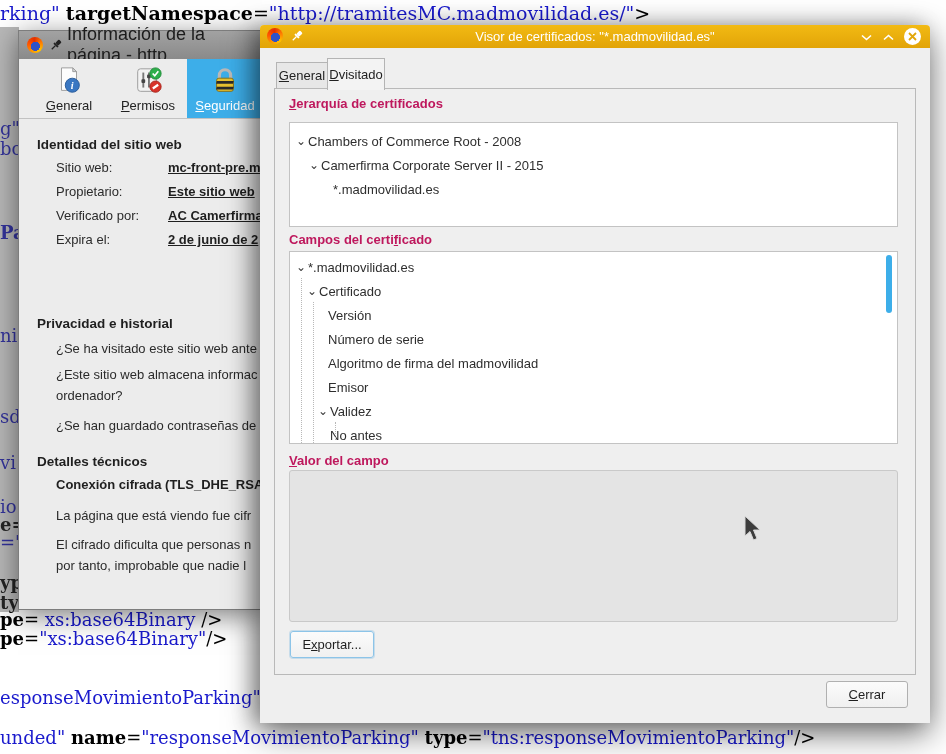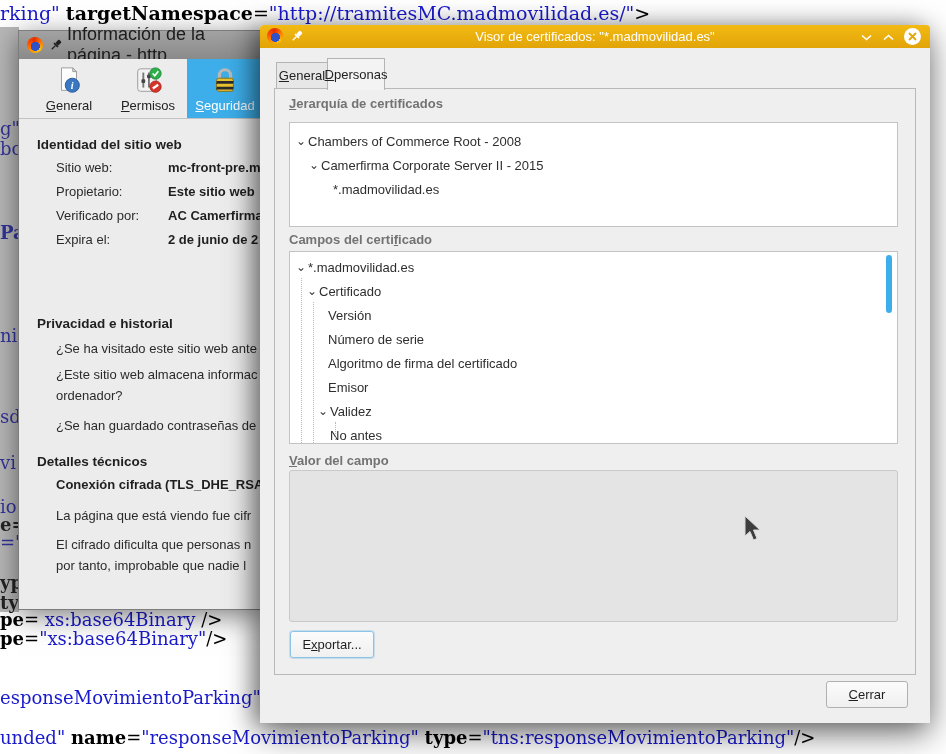--- a/index.html
+++ b/index.html
@@ -32,38 +32,38 @@
   #pi-titlebar .titlebar-text{justify-content:flex-start;padding-left:48px;font-size:18px;}
   #pi-toolbar{position:absolute;left:0;top:28px;right:0;height:59px;background:#ececec;
               border-bottom:1px solid #c2c2c2;}
   .pi-tool{position:absolute;top:0;height:59px;display:flex;flex-direction:column;align-items:center;
            justify-content:flex-end;padding-bottom:5px;box-sizing:border-box;font-size:13px;color:#222;}
   .pi-tool .ticon{width:32px;height:30px;margin-bottom:2px;}
   #pi-tool-seguridad{background:#3daee9;color:#ffffff;}
   .u{text-decoration:underline;}
   .pi-heading{position:absolute;left:18px;font-weight:bold;font-size:13.5px;color:#1f1f1f;white-space:nowrap;}
   .pi-label{position:absolute;left:37px;font-size:13px;color:#2b2b2b;white-space:nowrap;}
-  .pi-value{position:absolute;left:149px;font-size:13px;font-weight:bold;color:#1f1f1f;white-space:nowrap;}
+  .pi-value{position:absolute;left:149px;font-size:13px;font-weight:bold;color:#1f1f1f;white-space:nowrap;text-decoration:underline;}
   .pi-text{position:absolute;left:37px;font-size:13px;color:#2b2b2b;white-space:nowrap;}
   
   #cert-viewer{position:absolute;left:260px;top:25px;width:670px;height:698px;background:#efefef;
                box-shadow:0 10px 34px rgba(0,0,0,.55), -8px 0 20px rgba(0,0,0,.25);z-index:4;
                border-radius:4px 4px 0 0;}
   #cv-titlebar{position:absolute;left:0;top:0;right:0;height:23px;border-radius:4px 4px 0 0;
                background:linear-gradient(#f2ba13,#e2a408);color:#fff;}
   #cv-titlebar .titlebar-text{font-size:13px;}
   .cv-ctl{position:absolute;top:4px;width:16px;height:16px;display:flex;align-items:center;justify-content:center;}
   #cv-close{background:#fff;border-radius:50%;width:17px;height:17px;top:3px;}
   .tab{position:absolute;box-sizing:border-box;border:1px solid #b4b4b4;font-size:13px;color:#222;
        display:flex;align-items:center;justify-content:center;}
   #cv-tab-general{left:16px;top:37px;width:51px;height:27px;background:#e7e7e7;border-right:none;}
   #cv-tab-detalles{left:67px;top:33px;width:58px;height:32px;background:#f3f3f3;border-bottom:none;z-index:5;}
   #cv-frame{position:absolute;left:14px;top:63px;width:642px;height:587px;border:1px solid #b9b9b9;
             background:#efefef;box-sizing:border-box;}
-  .cv-label{position:absolute;left:14px;font-weight:bold;font-size:13px;color:#737373;white-space:nowrap;text-align:center;}
+  .cv-label{position:absolute;left:14px;font-weight:bold;font-size:13px;color:#be185d;white-space:nowrap;text-align:center;}
   .treebox{position:absolute;left:14px;width:609px;background:#ffffff;border:1px solid #c3c3c3;
            box-sizing:border-box;overflow:hidden;}
   .trow{display:flex;align-items:center;height:24px;font-size:13px;color:#2e2e2e;white-space:nowrap;}
   .chev{font-size:12px;color:#3a3a3a;width:12px;display:inline-block;line-height:1;}
   .guide{position:absolute;border-left:1px dotted #b8b8b8;width:0;}
   #cv-scrollthumb{position:absolute;right:5px;top:3px;width:6px;height:58px;border-radius:3px;background:#3daee9;}
   #cv-valuebox{position:absolute;left:14px;top:381px;width:609px;height:152px;background:#e4e4e4;
                border:1px solid #c9c9c9;border-radius:3px;box-sizing:border-box;font-size:12px;color:#333;}
   .btn{position:absolute;box-sizing:border-box;border-radius:3px;font-size:13px;color:#1f1f1f;
        display:flex;align-items:center;justify-content:center;background:linear-gradient(#fbfbfb,#f0f0f0);}
@@ -194,21 +194,21 @@
         <svg width="9" height="9" viewBox="0 0 9 9">
             <path d="M1,1 L8,8 M8,1 L1,8" stroke="#e2a70b" stroke-width="1.8"></path>
           </svg>
       </div>
     </div>
 
     <div class="tab" id="cv-tab-general">
       <span><span class="u">G</span><span>eneral</span></span>
     </div>
     <div class="tab" id="cv-tab-detalles">
-      <span><span class="u">D</span><span>personas</span></span>
+      <span><span class="u">D</span><span>visitado</span></span>
     </div>
 
     <div id="cv-frame">
       <span class="cv-label" style="top:7px;"><span class="u">J</span><span>erarquía de certificados</span></span>
 
       <div class="treebox" style="top:33px;height:105px;">
         <div style="height:6px;"></div>
         <div class="trow" style="padding-left:6px;">
           <span class="chev">⌄</span>
           <span>Chambers of Commerce Root - 2008</span>
@@ -237,21 +237,21 @@
           <span class="chev">⌄</span>
           <span>Certificado</span>
         </div>
         <div class="trow" style="padding-left:38px;">
           <span>Versión</span>
         </div>
         <div class="trow" style="padding-left:38px;">
           <span>Número de serie</span>
         </div>
         <div class="trow" style="padding-left:38px;">
-          <span>Algoritmo de firma del certificado</span>
+          <span>Algoritmo de firma del madmovilidad</span>
         </div>
         <div class="trow" style="padding-left:38px;">
           <span>Emisor</span>
         </div>
         <div class="trow" style="padding-left:28px;">
           <span class="chev">⌄</span>
           <span>Validez</span>
         </div>
         <div class="trow" style="padding-left:40px;">
           <span>No antes</span>

